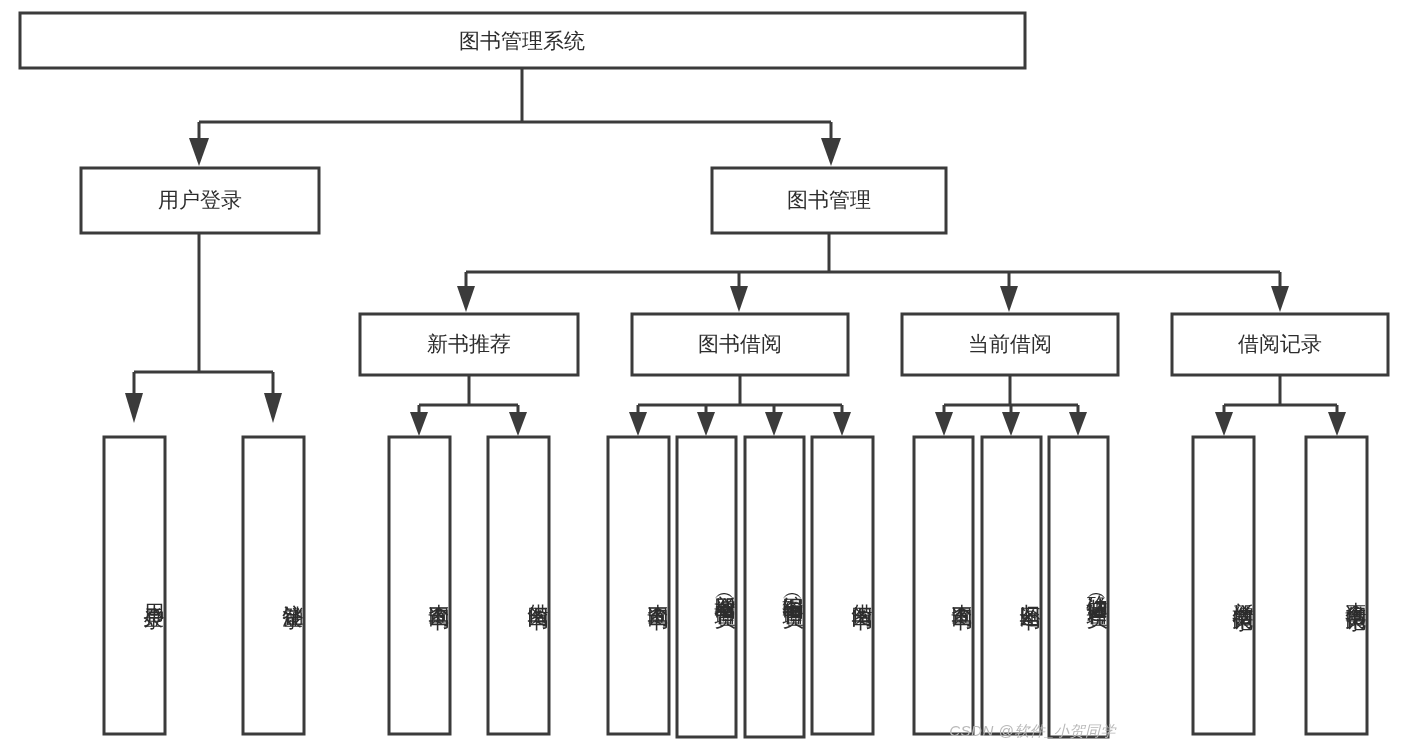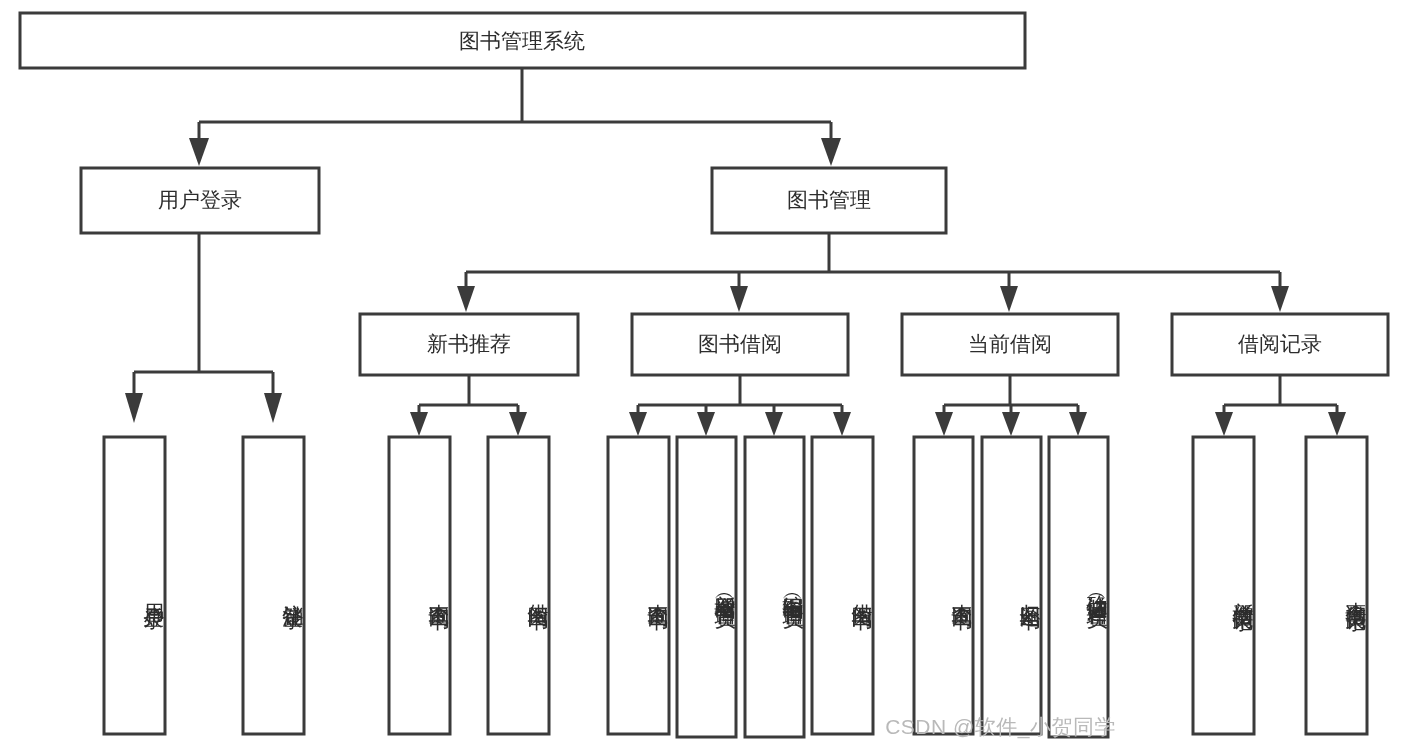--- a/index.html
+++ b/index.html
@@ -61,24 +61,25 @@
     align-items: flex-start;
     justify-content: center;
     white-space: nowrap;
     pointer-events: none;
   }
   .watermark {
     position: absolute;
     right: 14px;
     bottom: 6px;
     font-family: "Liberation Sans", "DejaVu Sans", sans-serif;
-    font-size: 21px;
+    font-size: 15px;
     color: #b9b9b9;
     letter-spacing: 0.5px;
     white-space: nowrap;
+    font-style: italic;
   }
 </style>
 </head>
 <body>
 
 <div id="diagram-root">
 
   <svg id="tree-svg" viewBox="0 0 1405 747">
 
     <g>

